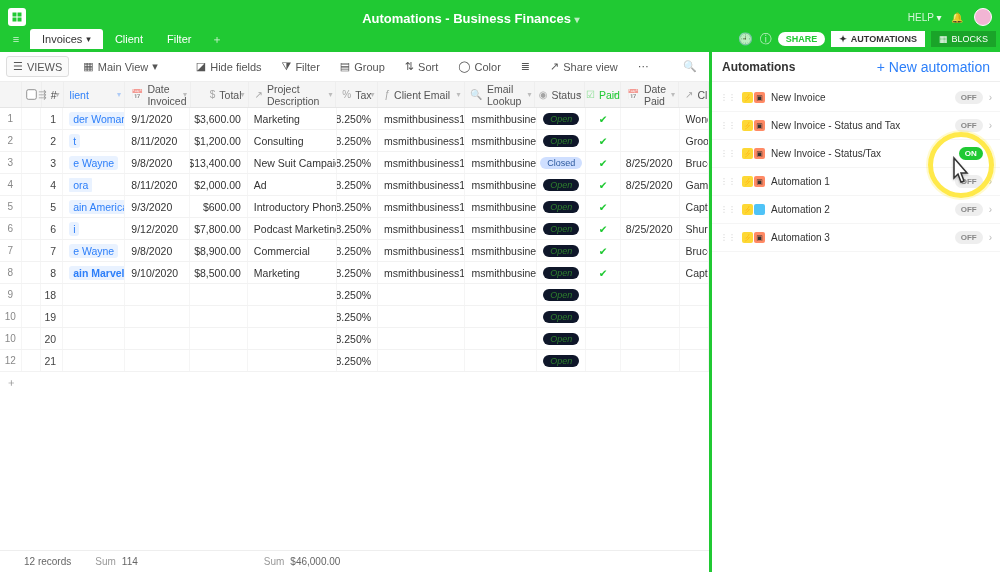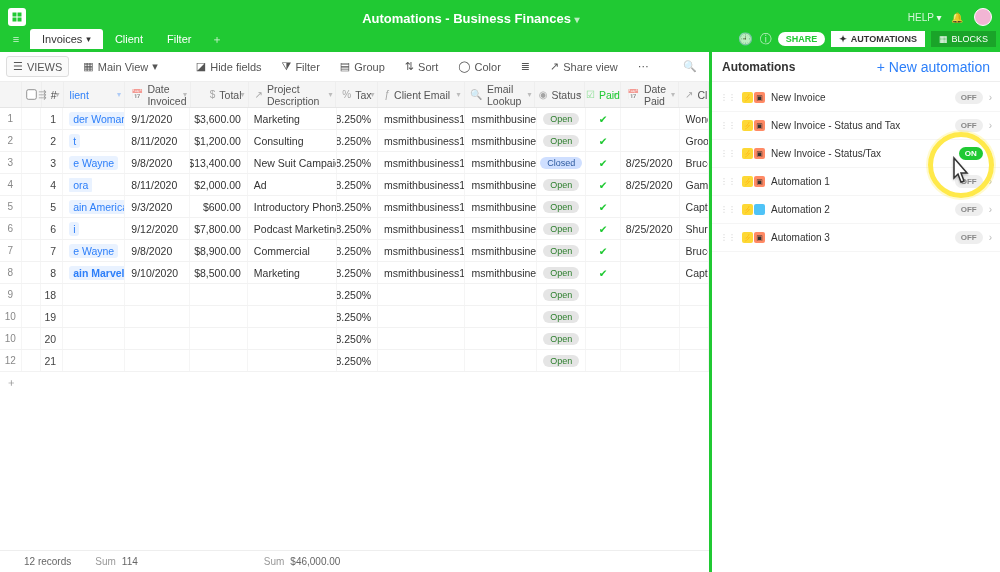--- a/index.html
+++ b/index.html
@@ -44,21 +44,21 @@
 .c-total{width:60px;justify-content:flex-end;}
 .c-desc{width:92px;}
 .c-tax{width:42px;justify-content:flex-end;}
 .c-email1{width:90px;}
 .c-email2{width:74px;}
 .c-status{width:50px;justify-content:center;}
 .c-paid{width:36px;justify-content:center;color:#20c933;}
 .c-datep{width:60px;justify-content:flex-end;}
 .c-trunc{width:30px;}
 .pill{font-size:9px;padding:1px 7px;border-radius:8px;}
-.pill.open{background:#e5e5e5;color:#2d7f2d;}
+.pill.open{background:#0f172a;color:#2d7f2d;font-style:italic;}
 .pill.closed{background:#cfdfff;color:#2d5a9f;}
 .addrow{height:22px;display:flex;align-items:center;padding-left:6px;color:#888;}
 .footer{height:22px;border-top:1px solid #eee;display:flex;align-items:center;font-size:10px;color:#666;padding:0 24px;gap:6px;}
 .right{width:288px;background:#fff;display:flex;flex-direction:column;}
 .r-head{height:30px;border-bottom:1px solid #eee;display:flex;align-items:center;padding:0 10px;font-size:12px;font-weight:600;justify-content:space-between;}
 .new-auto{color:#2d7ff9;font-size:14px;font-weight:400;}
 .auto-list{flex:1;padding:2px 0;}
 .arow{height:28px;display:flex;align-items:center;padding:0 8px;border-bottom:1px solid #f5f5f5;gap:6px;position:relative;}
 .arow .drag{color:#ccc;font-size:8px;}
 .arow .ics{display:flex;gap:1px;font-size:9px;}

